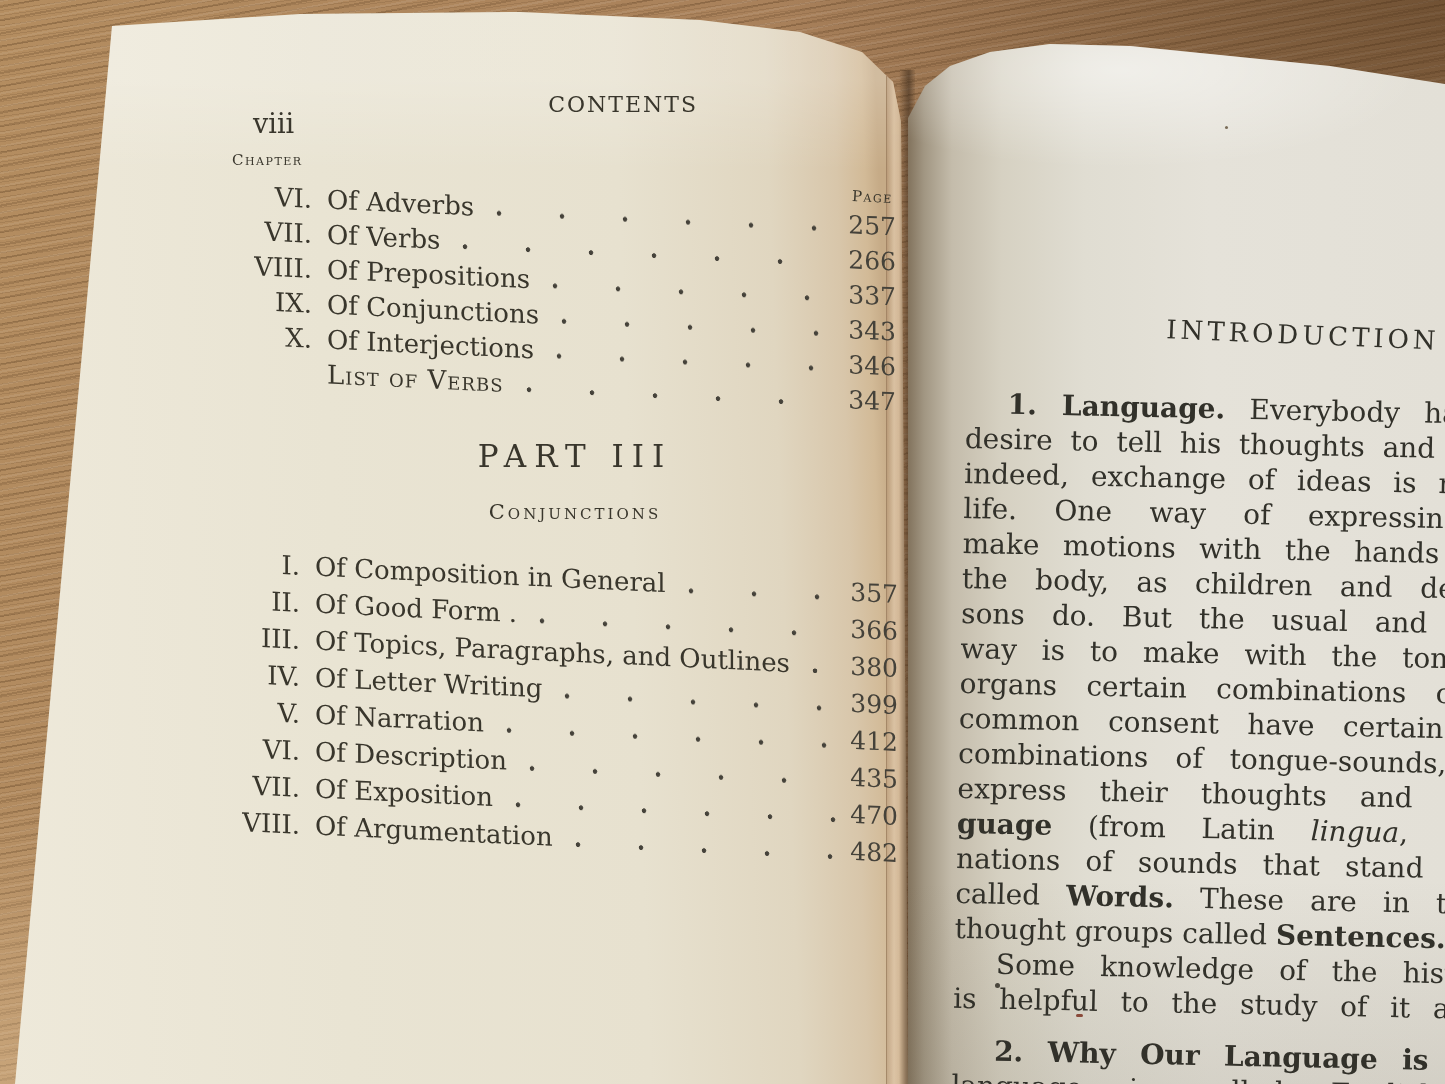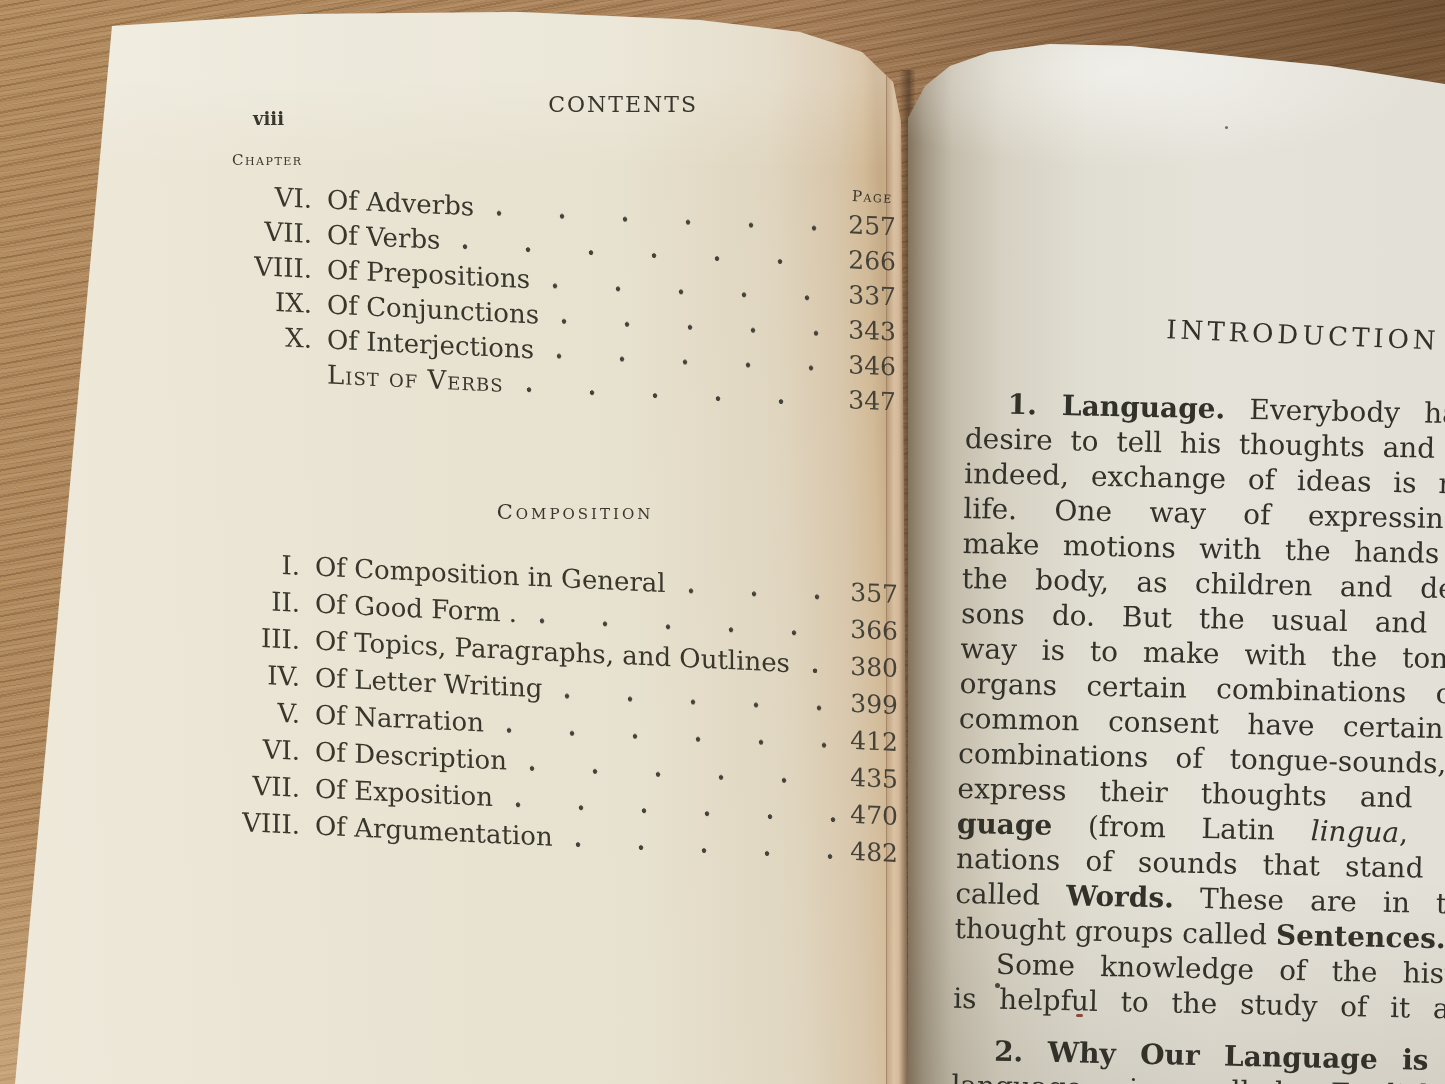--- a/index.html
+++ b/index.html
@@ -17,21 +17,21 @@
   .page-left{
     clip-path:polygon(112px 26px,300px 14px,520px 12px,700px 20px,800px 32px,862px 52px,893px 82px,901px 122px,908px 1084px,15px 1084px);
     background:
       linear-gradient(180deg, rgba(255,255,255,.20) 0 80px, rgba(255,255,255,0) 170px),
       linear-gradient(88deg,#eee9da 0px,#e9e4d3 350px,#e7e1cf 650px,#e0d6c0 800px,#d8c6aa 868px,#d2ba97 896px,#c6ab87 910px);
     color:#39362c;
   }
   .page-edge-strip{position:absolute;left:886px;top:60px;width:20px;height:1024px;
     background:linear-gradient(90deg, rgba(150,110,80,.25) 0, rgba(222,198,168,.8) 35%, rgba(200,170,135,.8) 100%);
     border-left:1px solid rgba(95,65,40,.35);}
-  .folio{position:absolute;left:253px;top:108px;font-size:18px;font-weight:bold;}
+  .folio{position:absolute;left:253px;top:108px;font-size:27px;}
   .running-head{position:absolute;left:458px;top:92px;width:240px;text-align:right;font-size:22px;letter-spacing:2px;}
   .col-label{font-variant:small-caps;font-size:15px;letter-spacing:1.5px;}
   .chapter-label{position:absolute;left:232px;top:151px;}
   .page-label{position:absolute;left:852px;top:188px;transform:rotate(3deg);}
   .toc{position:absolute;}
   #toc-top{left:230px;top:180px;width:666px;}
   #toc-part3{left:196px;top:546px;width:702px;}
   .toc-row{display:flex;align-items:baseline;height:35px;transform:skewY(2.7deg);transform-origin:0 50%;font-size:26px;}
   #toc-part3 .toc-row{height:37px;}
   .toc-roman{width:82px;text-align:right;flex:none;}
@@ -111,21 +111,22 @@
           <span class="toc-dots"></span>
           <span class="toc-page">346</span>
         </div>
         <div class="toc-row">
           <span class="toc-roman"></span>
           <span class="toc-title sc">List of Verbs</span>
           <span class="toc-dots"></span>
           <span class="toc-page">347</span>
         </div>
       </div>
-    <div class="part-subheading">Composition</div>
+    <div class="part-heading">PART III</div>
+    <div class="part-subheading">Conjunctions</div>
     <div class="toc" id="toc-part3">
         <div class="toc-row">
           <span class="toc-roman">I.</span>
           <span class="toc-title">Of Composition in General</span>
           <span class="toc-dots"></span>
           <span class="toc-page">357</span>
         </div>
         <div class="toc-row">
           <span class="toc-roman">II.</span>
           <span class="toc-title">Of Good Form .</span>

